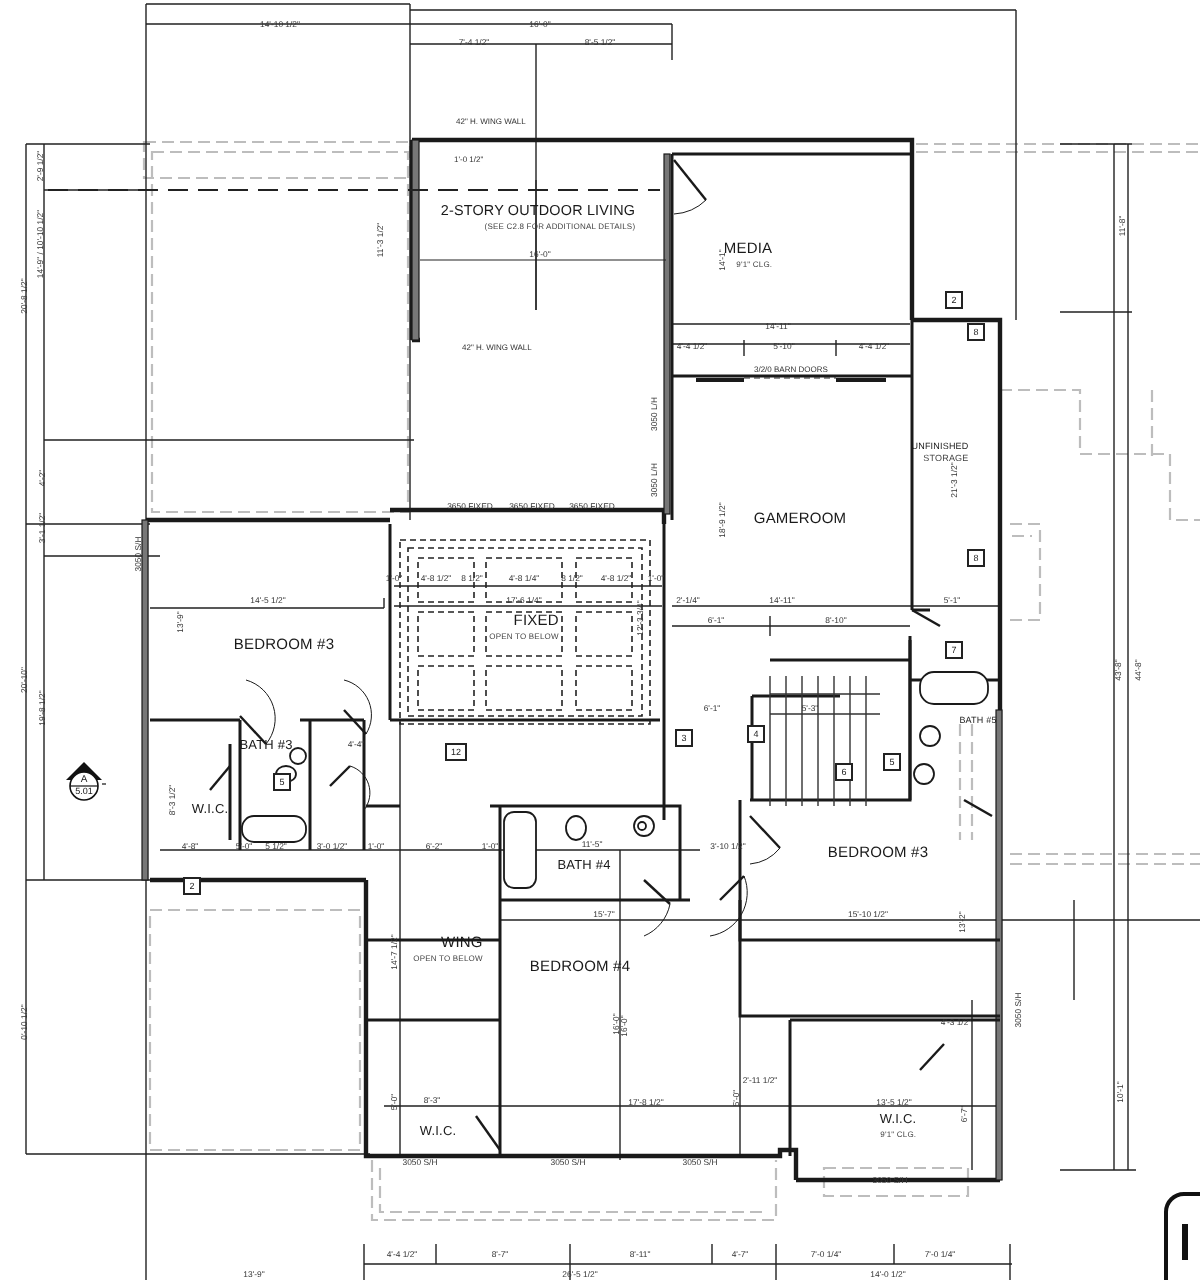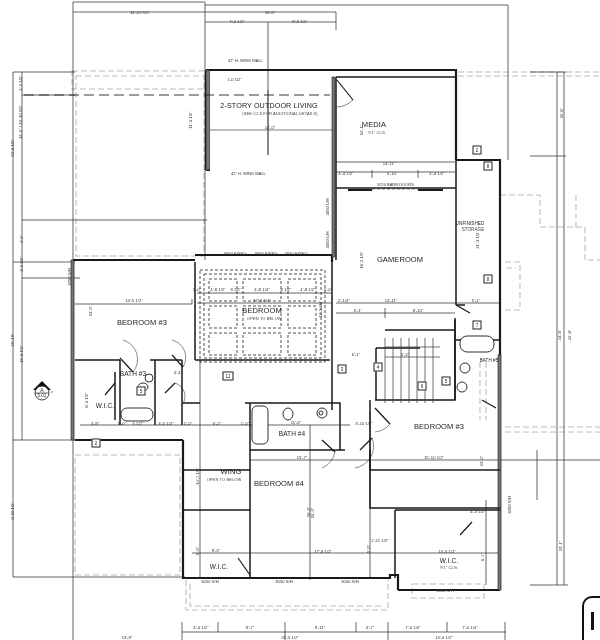--- a/index.html
+++ b/index.html
@@ -175,35 +175,35 @@
 <div class="lbl room" style="left:400px;top:259px;">
   <span>GAMEROOM</span>
 </div>
 <div class="lbl room" style="left:470px;top:226px;font-size:4.5px;">
   <span>UNFINISHED</span><span class="sub" style="font-size:4.5px;">STORAGE</span>
 </div>
 <div class="lbl room" style="left:142px;top:322px;">
   <span>BEDROOM #3</span>
 </div>
 <div class="lbl room" style="left:262px;top:313px;">
-  <span>BEDROOM</span><span class="sub">OPEN TO BELOW</span>
+  <span>FIXED</span><span class="sub">OPEN TO BELOW</span>
 </div>
 <div class="lbl room" style="left:133px;top:373px;font-size:6.5px;">
   <span>BATH #3</span>
 </div>
 <div class="lbl room" style="left:105px;top:405px;font-size:6.5px;">
   <span>W.I.C.</span>
 </div>
 <div class="lbl room" style="left:292px;top:433px;font-size:6.5px;">
   <span>BATH #4</span>
 </div>
 <div class="lbl room" style="left:224px;top:474px;">
   <span>WING</span><span class="sub">OPEN TO BELOW</span>
 </div>
-<div class="lbl room" style="left:279px;top:483px;">
+<div class="lbl room" style="left:290px;top:483px;">
   <span>BEDROOM #4</span>
 </div>
 <div class="lbl room" style="left:439px;top:426px;">
   <span>BEDROOM #3</span>
 </div>
 <div class="lbl room" style="left:489px;top:360px;font-size:4.5px;">
   <span>BATH #5</span>
 </div>
 <div class="lbl room" style="left:219px;top:566px;font-size:6.5px;">
   <span>W.I.C.</span>

